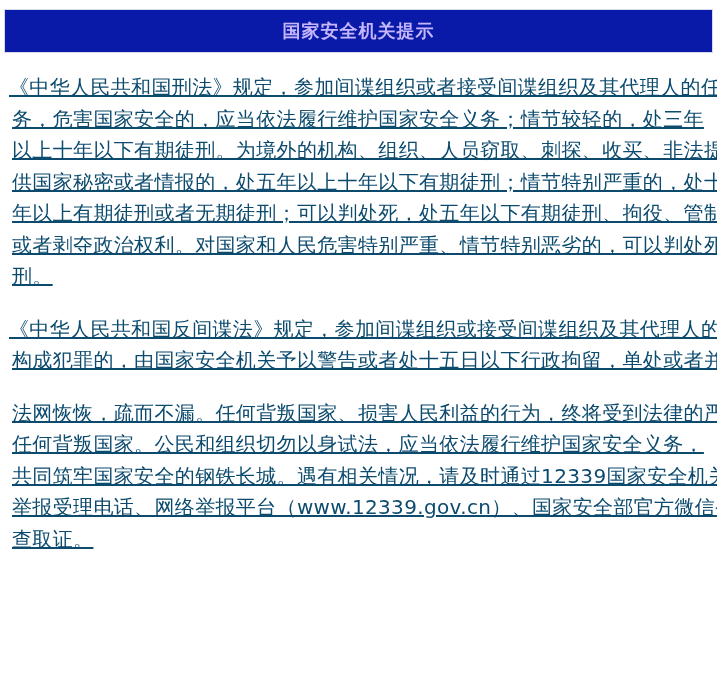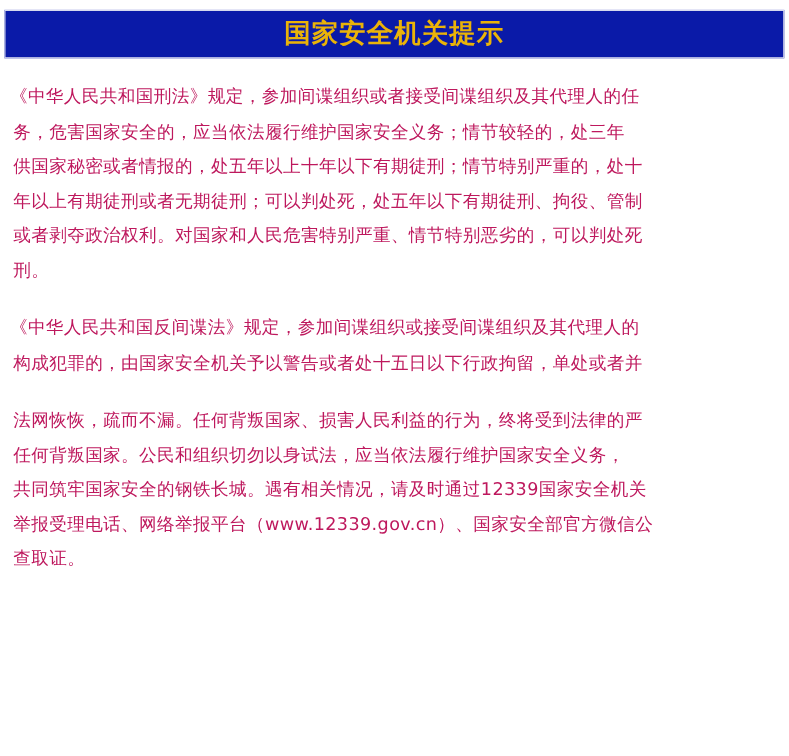--- a/index.html
+++ b/index.html
@@ -21,61 +21,62 @@
       width: 709px;
       height: 44px;
       background: #0a1aa8;
       border: 1px solid #d6d9ee;
       box-sizing: border-box;
       display: flex;
       align-items: center;
       justify-content: center;
     }
     .banner-title {
-      color: #eab308;
+      color: #c4b5fd;
       font-weight: bold;
-      font-size: 24px;
+      font-size: 18px;
       letter-spacing: 1px;
       line-height: 1;
-      font-family: Liberation Serif, serif;
     }
     .content {
       position: absolute;
       left: 12px;
       top: 72px;
       width: 700px;
     }
     .para {
       margin: 0 0 21px 0;
       padding: 0;
     }
     .line {
       display: block;
       white-space: nowrap;
-      font-size: 16px;
+      font-size: 20px;
       line-height: 31.5px;
-      color: #be185d;
+      color: #0c4a6e;
       letter-spacing: 0.35px;
+      text-decoration: underline;
     }
     .line.indent-quote {
       margin-left: -3px;
     }
   </style>
 </head>
 <body>
 
 <div class="banner">
   <span class="banner-title">国家安全机关提示</span>
 </div>
 
 <div class="content">
 
   <div class="para">
     <span class="line indent-quote">《中华人民共和国刑法》规定，参加间谍组织或者接受间谍组织及其代理人的任</span>
     <span class="line">务，危害国家安全的，应当依法履行维护国家安全义务；情节较轻的，处三年</span>
+    <span class="line">以上十年以下有期徒刑。为境外的机构、组织、人员窃取、刺探、收买、非法提</span>
     <span class="line">供国家秘密或者情报的，处五年以上十年以下有期徒刑；情节特别严重的，处十</span>
     <span class="line">年以上有期徒刑或者无期徒刑；可以判处死，处五年以下有期徒刑、拘役、管制</span>
     <span class="line">或者剥夺政治权利。对国家和人民危害特别严重、情节特别恶劣的，可以判处死</span>
     <span class="line">刑。</span>
   </div>
 
   <div class="para">
     <span class="line indent-quote">《中华人民共和国反间谍法》规定，参加间谍组织或接受间谍组织及其代理人的</span>
     <span class="line">构成犯罪的，由国家安全机关予以警告或者处十五日以下行政拘留，单处或者并</span>
   </div>

